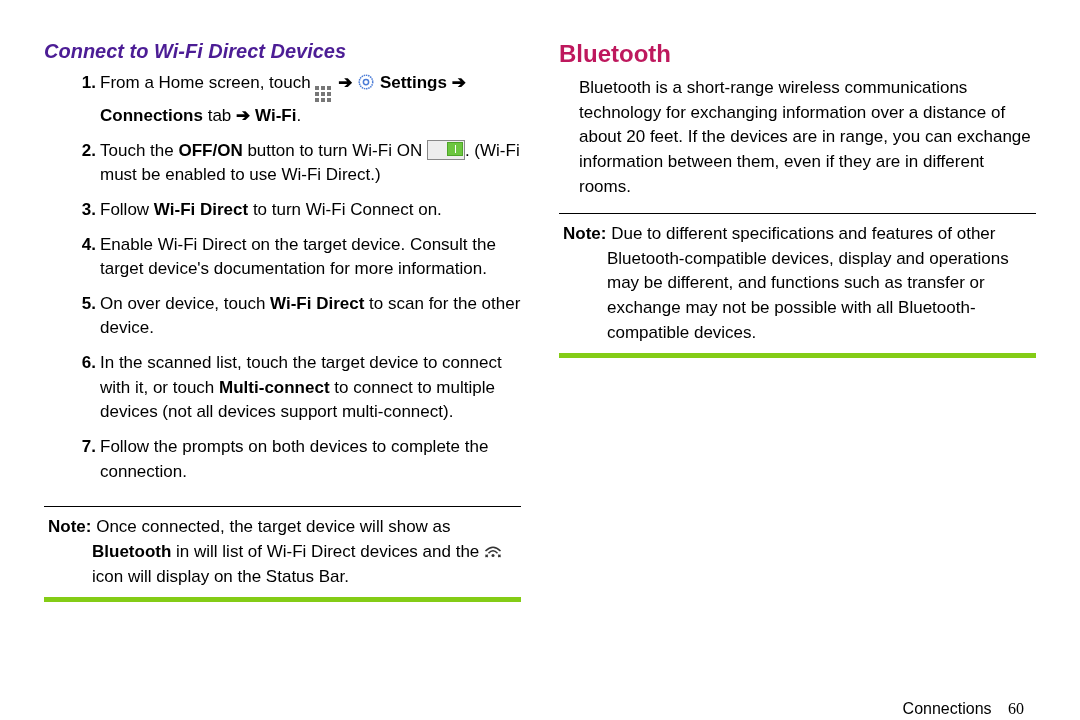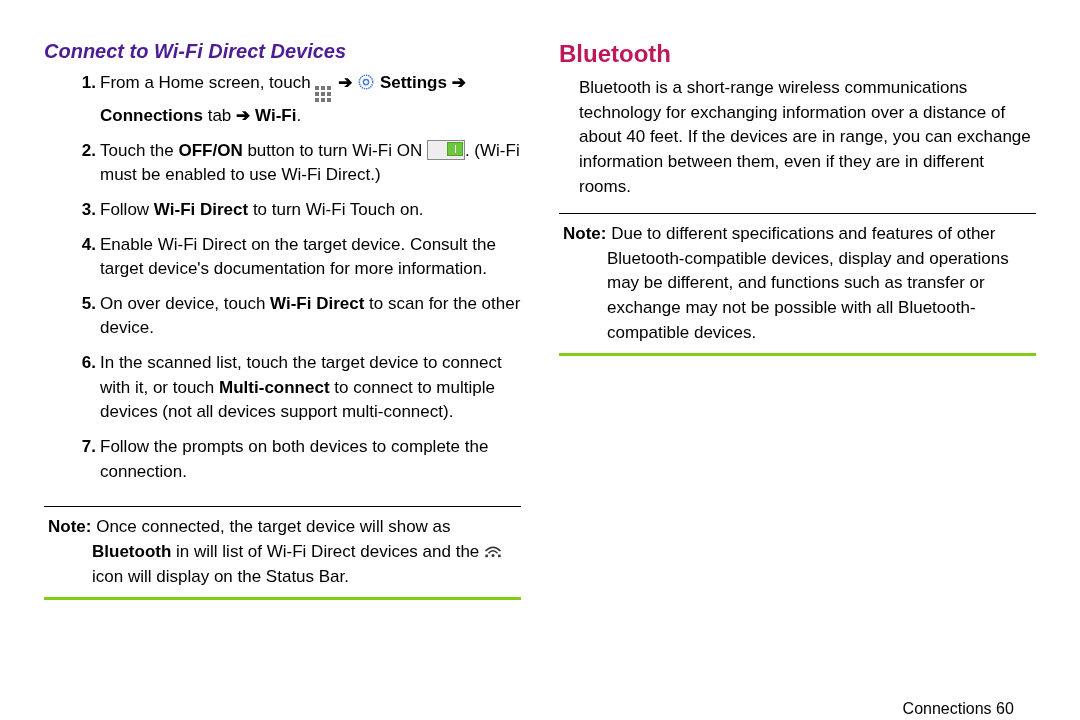--- a/index.html
+++ b/index.html
@@ -57,21 +57,21 @@
     width: 22px;
     text-align: right;
   }
   .para {
     line-height: 1.45;
     margin: 0 0 10px 0;
     padding-left: 20px;
   }
   .note-block {
     border-top: 1px solid #000;
-    border-bottom: 3px solid #84cc16;
+    border-bottom: 5px solid #84cc16;
     padding: 8px 4px 8px 4px;
     margin: 4px 0 8px 0;
     line-height: 1.45;
   }
   .note-body {
     padding-left: 44px;
     text-indent: -44px;
   }
   b { font-weight: bold; }
   .arrow { font-weight: bold; }
@@ -127,21 +127,21 @@
   }
   .wifi-direct-icon {
     width: 18px; height: 16px;
     vertical-align: -2px;
   }
   .footer {
     text-align: right;
     padding: 0 44px 20px 0;
     font-size: 16px;
   }
-  .footer .pn { display:inline-block; width: 40px; text-align:left; }
+  .footer .pn { display:inline-block; width: 40px; text-align:center;font-family:Liberation Serif, serif; }
 </style>
 </head>
 <body>
 
 <div class="page">
 
   <div class="col">
     <div class="h-blue">Connect to Wi-Fi Direct Devices</div>
 
     <ol>
@@ -166,21 +166,21 @@
         <b> Settings </b>
         <span class="arrow">➔</span>
         <b>Connections</b><span> tab </span><span class="arrow">➔</span><b> Wi-Fi</b><span>.</span>
       </li>
 
       <li>
         <span>Touch the </span><b>OFF/ON</b><span> button to turn Wi-Fi ON  </span><span class="switch-on"></span><span>. (Wi-Fi must be enabled to use Wi-Fi Direct.)</span>
       </li>
 
       <li>
-        <span>Follow </span><b>Wi-Fi Direct</b><span> to turn Wi-Fi Touch on.</span>
+        <span>Follow </span><b>Wi-Fi Direct</b><span> to turn Wi-Fi Connect on.</span>
       </li>
 
       <li>
         <span>Enable Wi-Fi Direct on the target device. Consult the target device's documentation for more information.</span>
       </li>
 
       <li>
         <span>On over device, touch </span><b>Wi-Fi Direct</b><span> to scan for the other device.</span>
       </li>
 
@@ -204,21 +204,21 @@
           <path d="M19 18 L22 15 M22 18 L19 15" stroke="#333" stroke-width="1.6"></path>
         </svg>
         <span> icon will display on the Status Bar.</span>
       </div>
     </div>
   </div>
 
   <div class="col">
     <div class="h-red">Bluetooth</div>
 
-    <p class="para">Bluetooth is a short-range wireless communications technology for exchanging information over a distance of about 40 feet. If the devices are in range, you can exchange information between them, even if they are in different rooms.</p>
+    <p class="para">Bluetooth is a short-range wireless communications technology for exchanging information over a distance of about 20 feet. If the devices are in range, you can exchange information between them, even if they are in different rooms.</p>
 
 
     <div class="note-block">
       <div class="note-body">
         <b>Note:</b><span> Due to different specifications and features of other Bluetooth-compatible devices, display and operations may be different, and functions such as transfer or exchange may not be possible with all Bluetooth-compatible devices.</span>
       </div>
     </div>
   </div>
 
 </div>

